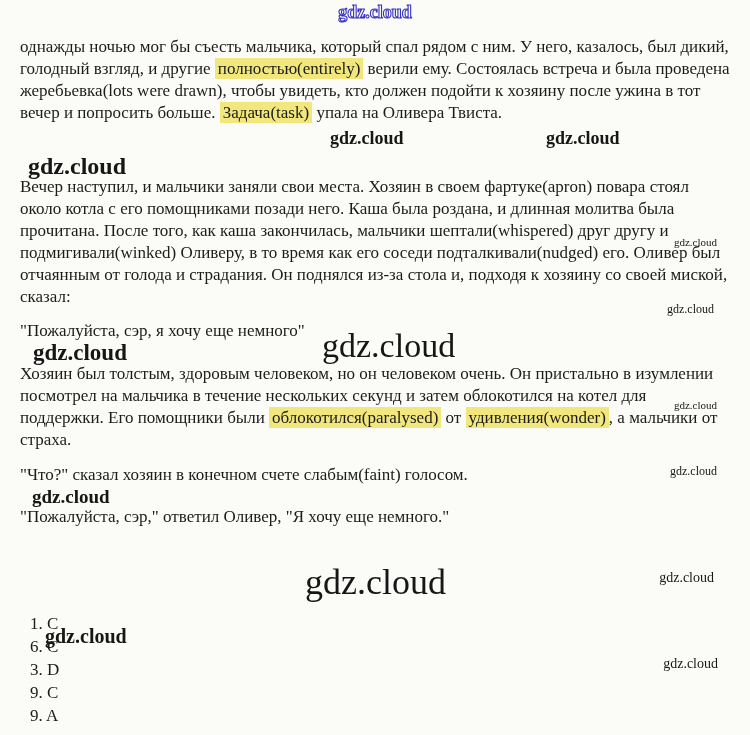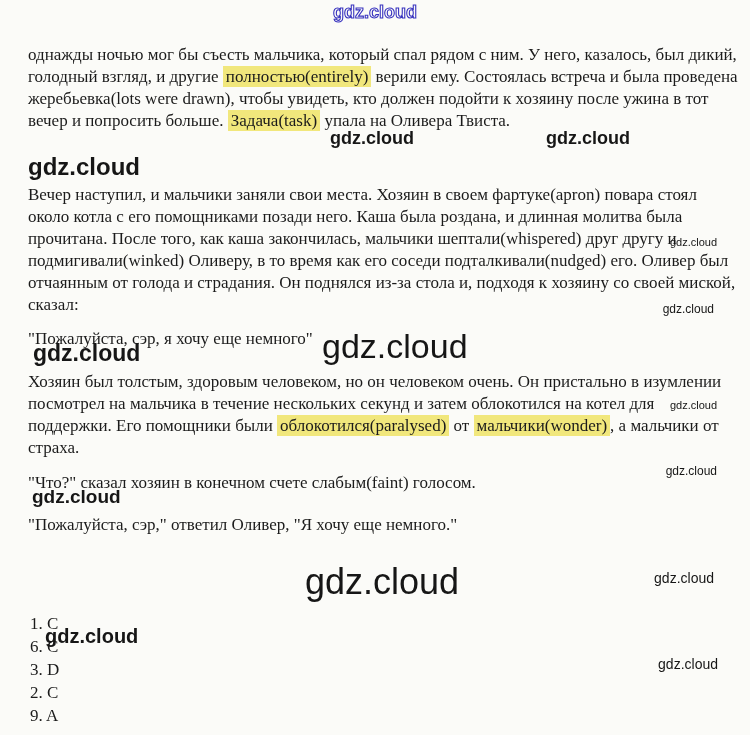--- a/index.html
+++ b/index.html
@@ -3,21 +3,21 @@
 <meta charset="utf-8">
 <style>
   html,body{margin:0;padding:0;}
   body{
     width:750px;height:735px;overflow:hidden;position:relative;
     background:#fbfbf8;
     font-family:"Liberation Serif", serif;
   }
   .page{position:absolute;inset:0;}
   .para{
-    position:absolute;left:20px;width:714px;margin:8px;
+    position:absolute;left:20px;width:714px;margin:0;
     font:17px/22px "Liberation Serif", serif;
     color:var(--txt,#1b1b1b);
     text-align:left;
   }
   .hl{
     background:var(--hl,#f1e77c);
     padding:1px 3px;
     box-decoration-break:clone;
     -webkit-box-decoration-break:clone;
   }
@@ -28,21 +28,21 @@
   .q2{top:464px;}
   .q3{top:506px;}
   .p4{top:548px;}
   .answers{
     position:absolute;left:28px;top:610px;margin:2px;
     font:17px/23px "Liberation Serif", serif;
     color:var(--txt,#1b1b1b);
   }
   .wm{
     position:absolute;white-space:nowrap;
-    font-family:Liberation Sans, sans-serif;
+    font-family:Liberation Serif, serif;
     color:#161616;letter-spacing:0;
   }
   .wm-top{
     left:0;right:0;top:2px;text-align:center;
     font-size:18px;font-weight:700;
     color:transparent;
     -webkit-text-stroke:1.1px var(--wmblue,#3833bf);
   }
   .wm-a{left:330px;top:128px;font-size:18px;font-weight:600;}
   .wm-b{left:546px;top:128px;font-size:18px;font-weight:600;}
@@ -75,39 +75,39 @@
   <div class="para p2"><span>Вечер наступил, и мальчики заняли свои места. Хозяин в своем фартуке(apron) повара стоял около котла с его помощниками позади него. Каша была роздана, и длинная молитва была прочитана. После того, как каша закончилась, мальчики шептали(whispered) друг другу и подмигивали(winked) Оливеру, в то время как его соседи подталкивали(nudged) его. Оливер был отчаянным от голода и страдания. Он поднялся из-за стола и, подходя к хозяину со своей миской, сказал:</span></div>
 
   <div class="wm wm-d">gdz.cloud</div>
   <div class="wm wm-e">gdz.cloud</div>
 
   <div class="para q1"><span>"Пожалуйста, сэр, я хочу еще немного"</span></div>
 
   <div class="wm wm-f">gdz.cloud</div>
   <div class="wm wm-g">gdz.cloud</div>
 
-  <div class="para p3"><span>Хозяин был толстым, здоровым человеком, но он человеком очень. Он пристально в изумлении посмотрел на мальчика в течение нескольких секунд и затем облокотился на котел для поддержки. Его помощники были </span><span class="hl">облокотился(paralysed)</span><span> от </span><span class="hl">мальчики(wonder)</span><span>, а мальчики от страха.</span></div>
+  <div class="para p3"><span>Хозяин был толстым, здоровым человеком, но он человеком очень. Он пристально в изумлении посмотрел на мальчика в течение нескольких секунд и затем облокотился на котел для поддержки. Его помощники были </span><span class="hl">облокотился(paralysed)</span><span> от </span><span class="hl">удивления(wonder)</span><span>, а мальчики от страха.</span></div>
 
   <div class="wm wm-h">gdz.cloud</div>
   <div class="wm wm-i">gdz.cloud</div>
 
   <div class="para q2"><span>"Что?" сказал хозяин в конечном счете слабым(faint) голосом.</span></div>
 
   <div class="wm wm-j">gdz.cloud</div>
 
   <div class="para q3"><span>"Пожалуйста, сэр," ответил Оливер, "Я хочу еще немного."</span></div>
 
 
   <div class="wm wm-k">gdz.cloud</div>
   <div class="wm wm-l">gdz.cloud</div>
 
   <div class="answers">
     <div>1. C</div>
     <div>6. C</div>
     <div>3. D</div>
-    <div>2. C</div>
+    <div>9. C</div>
     <div>9. A</div>
   </div>
 
   <div class="wm wm-m">gdz.cloud</div>
   <div class="wm wm-n">gdz.cloud</div>
 
 </div>
 
 </body></html>

